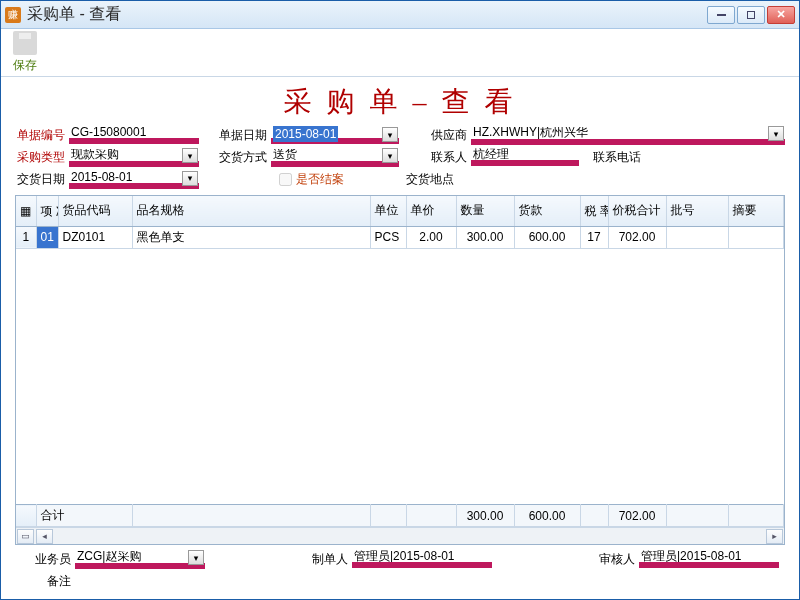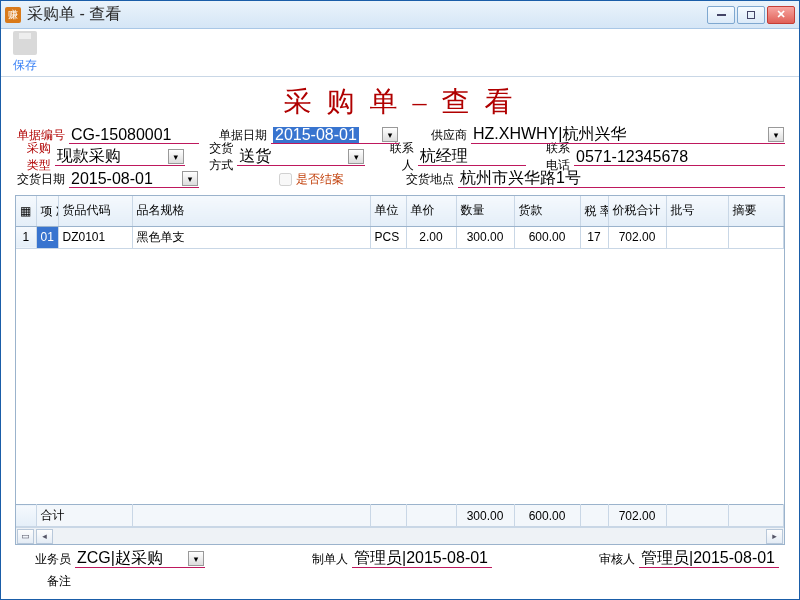--- a/index.html
+++ b/index.html
@@ -11,32 +11,32 @@
 .titlebar .app-icon { width: 16px; height: 16px; background: #d97a1a; border-radius: 2px; margin-right: 6px; display: flex; align-items: center; justify-content: center; color: #fff; font-size: 10px; }
 .titlebar .title { flex: 1; color: #2b2b2b; font-size: 16px; }
 .winbtns { display: flex; gap: 2px; }
 .winbtn { width: 28px; height: 18px; border: 1px solid #7fa8d0; background: linear-gradient(#f6fbff,#dceaf8); border-radius: 2px; display: flex; align-items: center; justify-content: center; font-size: 11px; color: #334; cursor: pointer; }
 .winbtn.close { background: linear-gradient(#f7a6a1,#e06058); border-color: #c53d35; color: #fff; }
 .winbtn .sq { width: 8px; height: 8px; border: 1px solid #446; }
 .winbtn .min { width: 9px; height: 0; border-top: 2px solid #446; }
 .winbtn .x { font-weight: bold; }
 
 .toolbar { height: 48px; border-bottom: 1px solid #c9d7e6; padding: 2px 4px; display: flex; align-items: flex-start; }
-.tbtn { width: 40px; text-align: center; color: #3b82f6; cursor: default; }
+.tbtn { width: 40px; text-align: center; color: #4d7c0f; cursor: default; }
 .tbtn .floppy { width: 24px; height: 24px; margin: 0 auto 2px; background: #d9d9d9; position: relative; border-radius: 2px; }
 .tbtn .floppy::after { content: ""; position: absolute; top: 2px; left: 6px; width: 12px; height: 6px; background: #eee; }
 
 .content { flex: 1; display: flex; flex-direction: column; padding: 0 14px; overflow: hidden; }
 
 .heading { text-align: center; font-family: "KaiTi","STKaiti",serif; font-size: 28px; color: #b00000; padding: 6px 0 4px; letter-spacing: 4px; }
 
 .form-row { display: flex; align-items: center; height: 20px; margin-bottom: 2px; font-size: 12px; }
 .flabel { width: 50px; text-align: right; margin-right: 4px; }
 .red { color: #b00000; }
-.finput { height: 18px; border: none; border-bottom: 1px solid #be185d; padding: 0 2px; font-size: 16px; font-family: inherit; background: transparent; }
+.finput { height: 18px; border: none; border-bottom: 6px solid #be185d; padding: 0 2px; font-size: 12px; font-family: inherit; background: transparent; }
 .sel-hl { background: #3874cf; color: #fff; padding: 0 2px; display: inline-block; height: 16px; line-height: 16px; }
 .chk { margin: 0 4px 0 12px; vertical-align: middle; }
 .chklbl { color: #c2410c; }
 
 .grid-wrap { flex: 1; border: 1px solid #9bb3cc; margin-top: 4px; display: flex; flex-direction: column; overflow: hidden; background: #fff; }
 .grid { width: 100%; border-collapse: collapse; table-layout: fixed; }
 .grid th, .grid td { border-right: 1px solid #c9d7e6; border-bottom: 1px solid #c9d7e6; padding: 2px 4px; height: 20px; font-size: 12px; overflow: hidden; white-space: nowrap; }
 .grid thead th { background: linear-gradient(#f5f9fd,#e4eef8); font-weight: normal; text-align: left; height: 30px; border-bottom: 1px solid #9bb3cc; }
 .grid .rowhdr { width: 20px; background: linear-gradient(#f5f9fd,#e4eef8); text-align: center; }
 .grid .num { text-align: center; }
@@ -121,36 +121,34 @@
       <span class="flabel">交货方式</span>
       <span class="sel-wrap" style="width:128px">
         <input class="finput ro" style="width: 128px;" readonly="" value="送货">
         <span class="arrow">▾</span>
       </span>
       <span style="width:18px"></span>
       <span class="flabel">联系人</span>
       <input class="finput ro" style="width: 108px;" readonly="" value="杭经理">
       <span style="width:12px"></span>
       <span class="flabel">联系电话</span>
-      <input class="finput ro" style="flex: 1 1 0%;" readonly="" value="0571-12345678">
     </div>
 
     <div class="form-row">
       <span class="flabel">交货日期</span>
       <span class="sel-wrap" style="width:130px">
         <input class="finput ro" style="width: 130px;" readonly="" value="2015-08-01">
         <span class="arrow">▾</span>
       </span>
       <span style="width:18px"></span>
       <span style="width:50px"></span>
       <input type="checkbox" class="chk" disabled="" style="">
       <span class="chklbl">是否结案</span>
       <span style="width:60px"></span>
       <span class="flabel">交货地点</span>
-      <input class="finput ro" style="flex: 1 1 0%;" readonly="" value="杭州市兴华路1号">
     </div>
 
     <div class="grid-wrap">
       <table class="grid">
         <colgroup>
           <col class="col-idx">
             <col class="col-seq">
             <col class="col-code">
             <col class="col-spec">
           <col class="col-unit">

